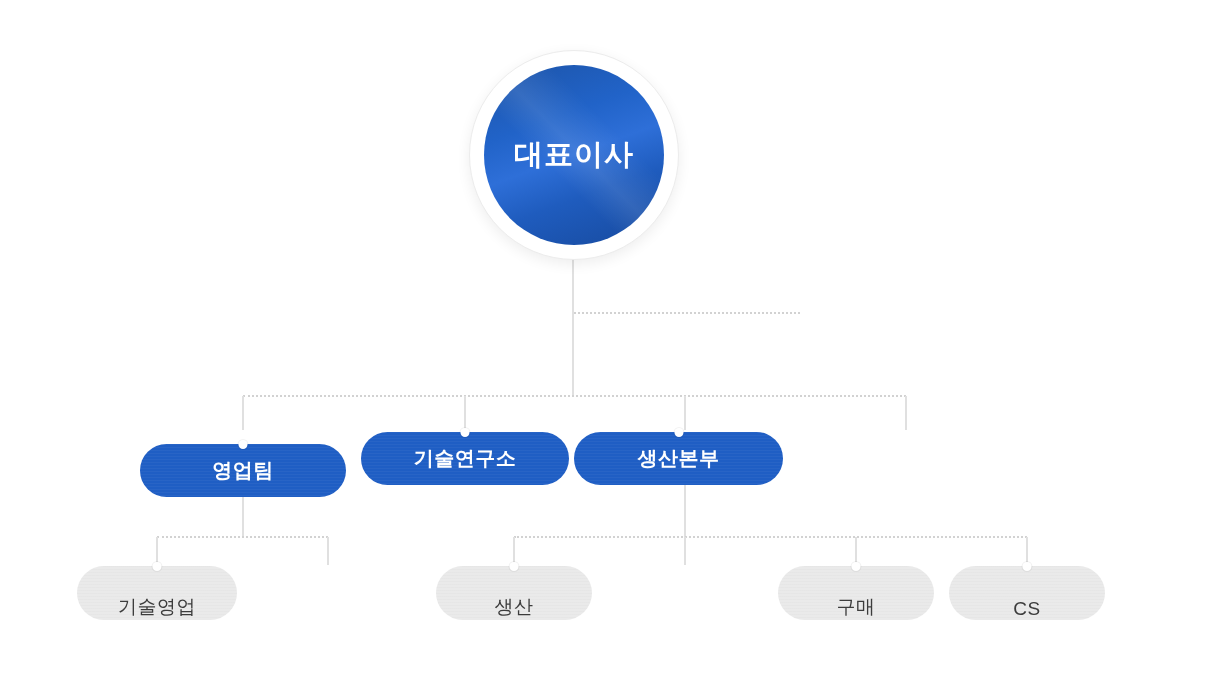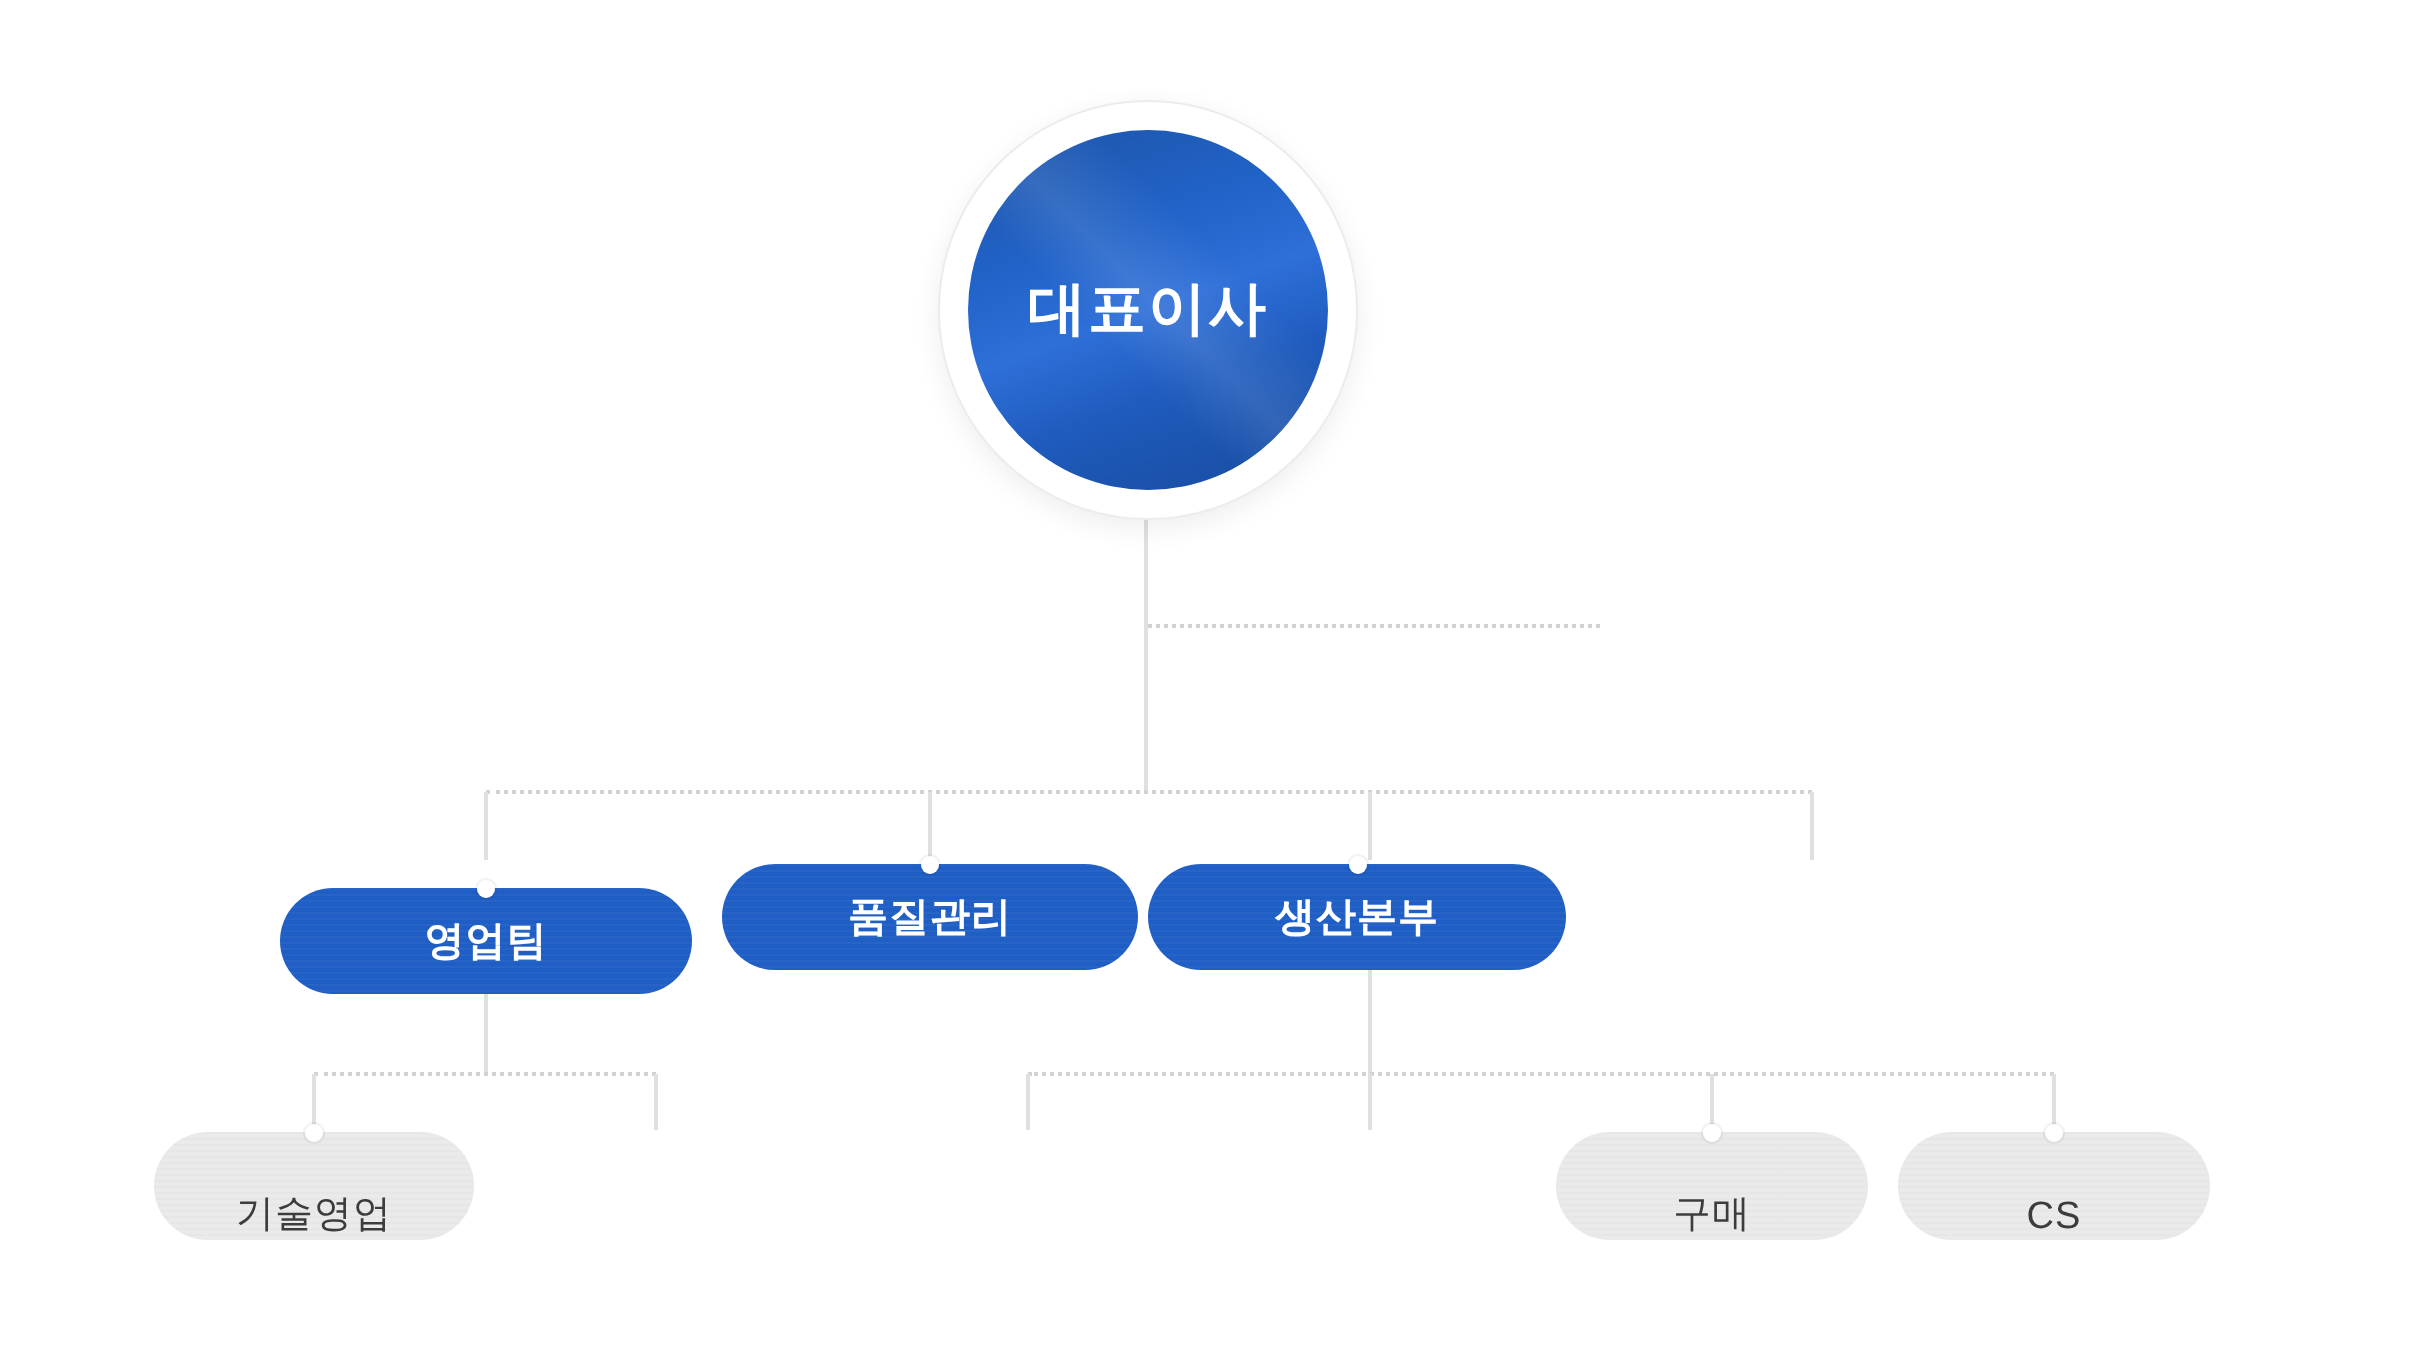--- a/index.html
+++ b/index.html
@@ -147,32 +147,36 @@
     </div>
   </div>
 
 
   <div class="pill blue" style="left:140px; top:432px; width:206px;margin-top:12px;">
     <span class="dot top"></span>
     <span class="pill-label">영업팀</span>
   </div>
   <div class="pill blue" style="left:361px; top:432px; width:208px;">
     <span class="dot top"></span>
-    <span class="pill-label">품질관리</span>
+    <span class="pill-label">기술연구소</span>
   </div>
   <div class="pill blue" style="left:574px; top:432px; width:209px;">
     <span class="dot top"></span>
     <span class="pill-label">생산본부</span>
   </div>
 
   <div class="pill gray" style="left:77px; top:566px; width:160px;">
     <span class="dot top"></span>
     <span class="pill-label">기술영업</span>
   </div>
 
+  <div class="pill gray" style="left:436px; top:566px; width:156px;">
+    <span class="dot top"></span>
+    <span class="pill-label">생산</span>
+  </div>
   <div class="pill gray" style="left:778px; top:566px; width:156px;">
     <span class="dot top"></span>
     <span class="pill-label">구매</span>
   </div>
   <div class="pill gray" style="left:949px; top:566px; width:156px;">
     <span class="dot top"></span>
     <span class="pill-label">CS</span>
   </div>
 
 </div>

